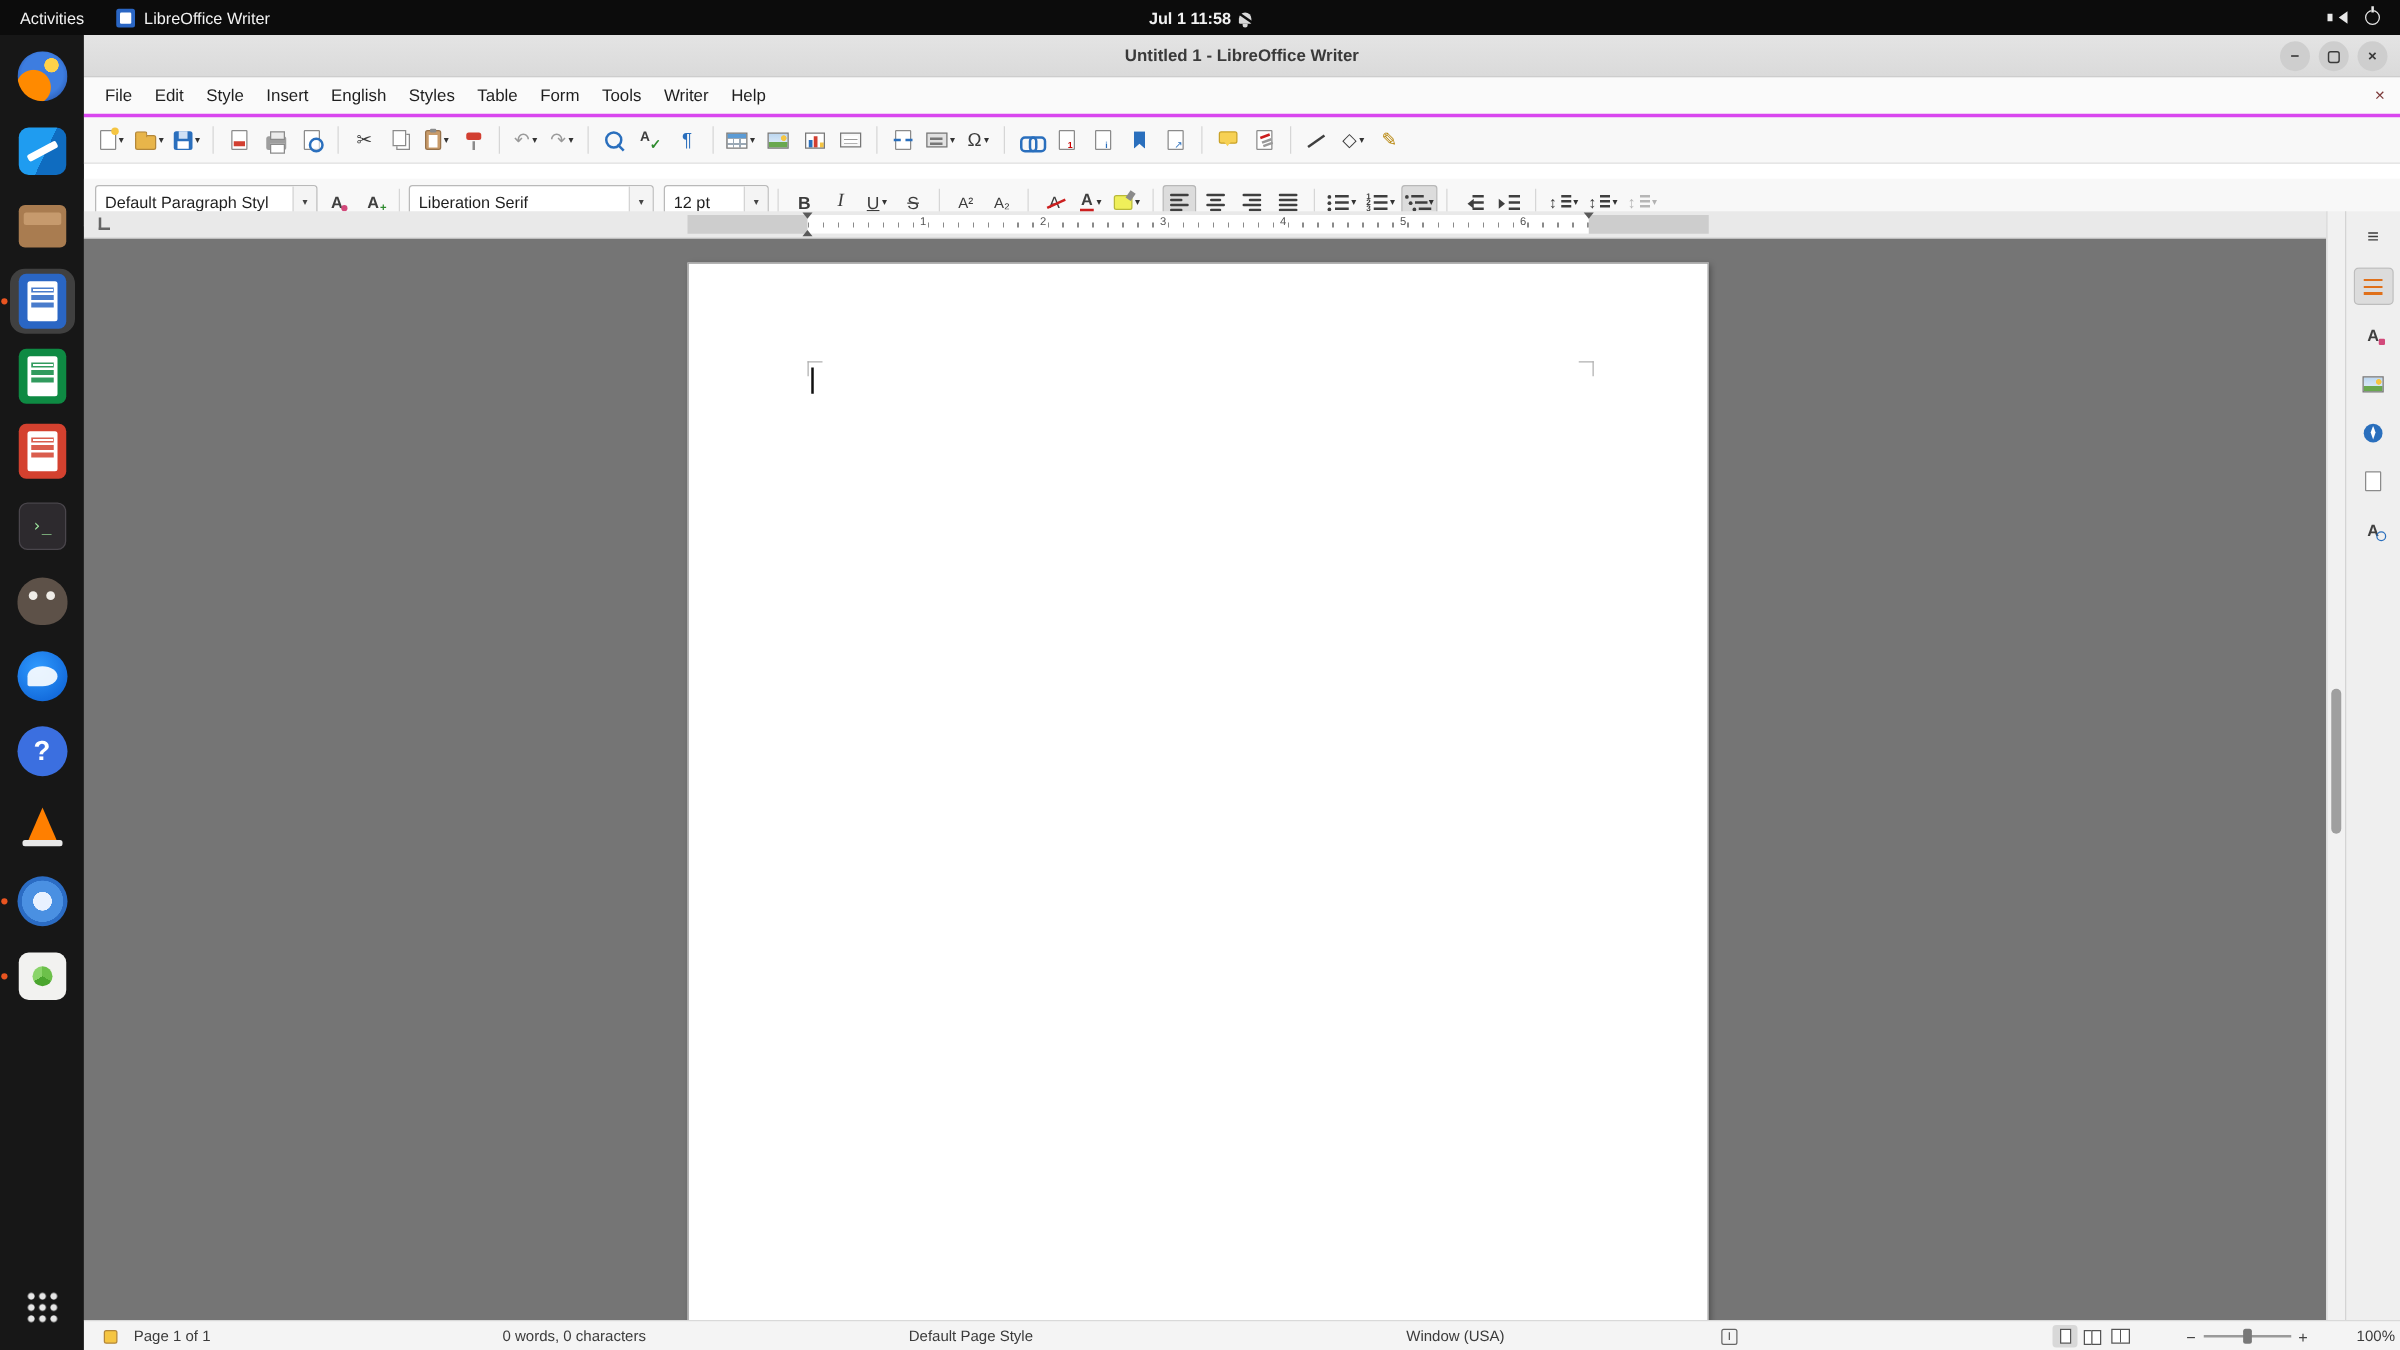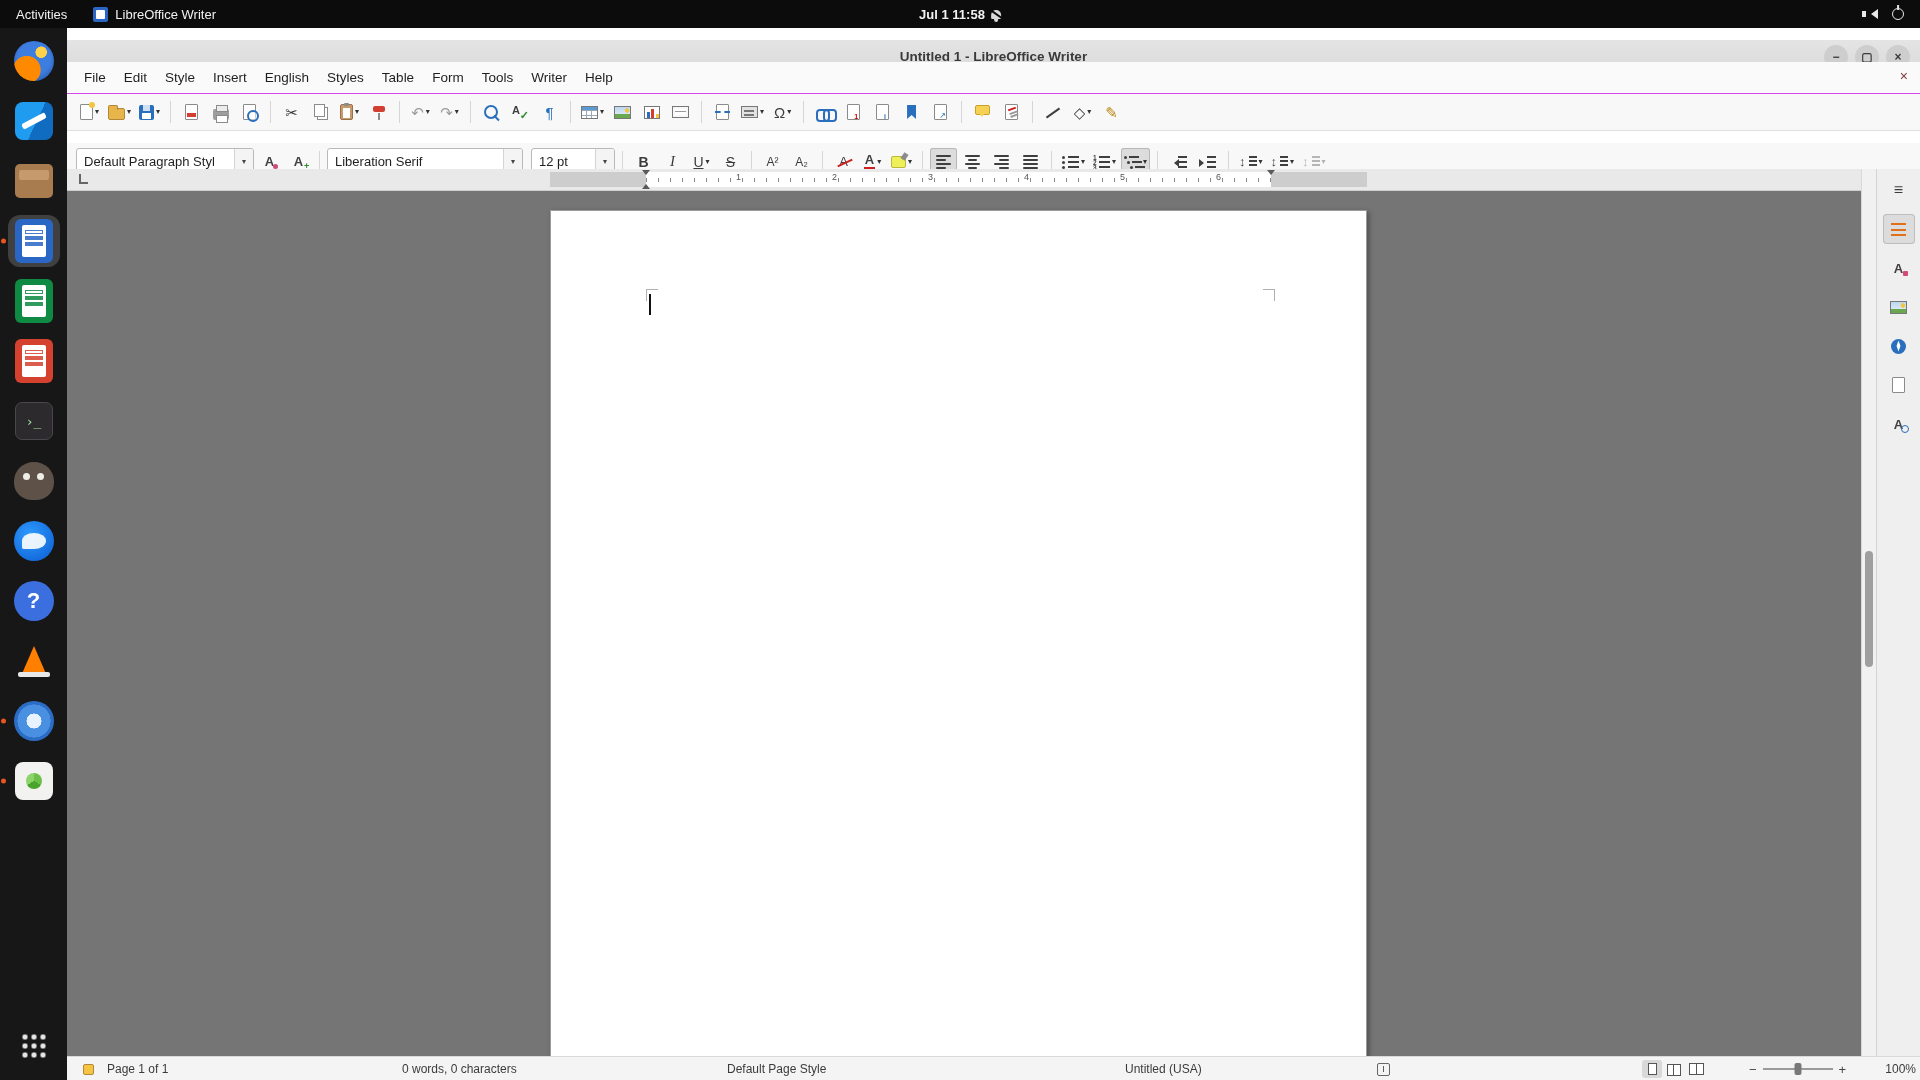--- a/index.html
+++ b/index.html
@@ -47,25 +47,25 @@
 .i-help{width:40px;height:40px;border-radius:50%;background:#3b6fe0;color:#fff;font-size:22px;font-weight:700;display:flex;align-items:center;justify-content:center}
 .i-vlc{width:0;height:0;border-left:13px solid transparent;border-right:13px solid transparent;border-bottom:30px solid #ff7f00;position:relative}
 .i-vlc::after{content:"";position:absolute;left:-16px;top:26px;width:32px;height:5px;background:#e8e8e8;border-radius:2px}
 .i-chromium{width:40px;height:40px;border-radius:50%;background:radial-gradient(circle,#e8f1ff 0 26%,#4a90e2 27% 58%,#2b6cc4 59%)}
 .i-store{width:38px;height:38px;border-radius:8px;background:#f2f2f0;position:relative}
 .i-store::after{content:"";position:absolute;left:11px;top:11px;width:16px;height:16px;border-radius:50%;background:conic-gradient(#6cc04a 0 120deg,#4aa52e 120deg 240deg,#8ad46a 240deg)}
 .i-grid{width:26px;height:26px;background:radial-gradient(circle,#e6e6e6 2.4px,transparent 3px);background-size:9px 9px;background-position:center}
 
 
 .window{position:absolute;left:67px;top:28px;right:0;bottom:0;background:#fff}
-.titlebar{position:absolute;left:0;right:0;top:12px;height:34px;background:linear-gradient(#e4e4e4,#dadada);border-bottom:1px solid #c0c0c0;display:flex;align-items:center;justify-content:center;font-size:13.5px;font-weight:700;color:#3a3a3a}
+.titlebar{position:absolute;left:0;right:0;top:0;height:34px;background:linear-gradient(#e4e4e4,#dadada);border-bottom:1px solid #c0c0c0;display:flex;align-items:center;justify-content:center;font-size:13.5px;font-weight:700;color:#3a3a3a}
 .winbtns{position:absolute;right:10px;top:5px;display:flex;gap:7px}
 .winbtn{width:24px;height:24px;border-radius:50%;background:#cecece;color:#3a3a3a;font-size:12px;display:flex;align-items:center;justify-content:center}
 
-.menubar{position:absolute;left:0;right:0;top:34px;height:32px;background:#fafafa;border-bottom:1px solid #d946ef;display:flex;align-items:center;padding:0 8px;font-size:13.5px;color:#1f1f1f}
+.menubar{position:absolute;left:0;right:0;top:34px;height:32px;background:#fafafa;border-bottom:3px solid #d946ef;display:flex;align-items:center;padding:0 8px;font-size:13.5px;color:#1f1f1f}
 .menu-item{padding:5px 9px;border-radius:3px}
 .close-doc{position:absolute;right:12px;top:6px;color:#7d3b3b;font-size:14px}
 
 
 .toolbar{position:absolute;left:0;right:0;display:flex;align-items:center;background:#f8f8f8;border-bottom:1px solid #e0e0e0;padding:0 9px;gap:2px}
 .tb-std{top:66px;height:37px}
 .tb-fmt{top:115px;height:38px}
 .tbtn{display:flex;align-items:center;justify-content:center;min-width:27px;height:28px;border-radius:3px;padding:0 3px;gap:2px;flex:0 0 auto}
 .tbtn.active{background:#dcdcdc;box-shadow:inset 0 0 0 1px #b8b8b8}
 .tbtn.disabled{opacity:.35}
@@ -593,21 +593,21 @@
     </div>
   </div>
 
   <div class="statusbar">
     <span class="st" style="left:16px">
         <span class="ic-modified"></span>
       </span>
     <span class="st" style="left:40px">Page 1 of 1</span>
     <span class="st" style="left:335px">0 words, 0 characters</span>
     <span class="st" style="left:660px">Default Page Style</span>
-    <span class="st" style="left:1058px">Untitled (USA)</span>
+    <span class="st" style="left:1058px">Window (USA)</span>
     <span class="st" style="left:1310px">
         <span class="ic-selmode">I</span>
       </span>
     <span class="st" style="left:1575px;gap:2px">
       <span class="vbtn active">
           <span class="ic-v1"></span>
         </span>
       <span class="vbtn">
           <span class="ic-v2"></span>
         </span>

